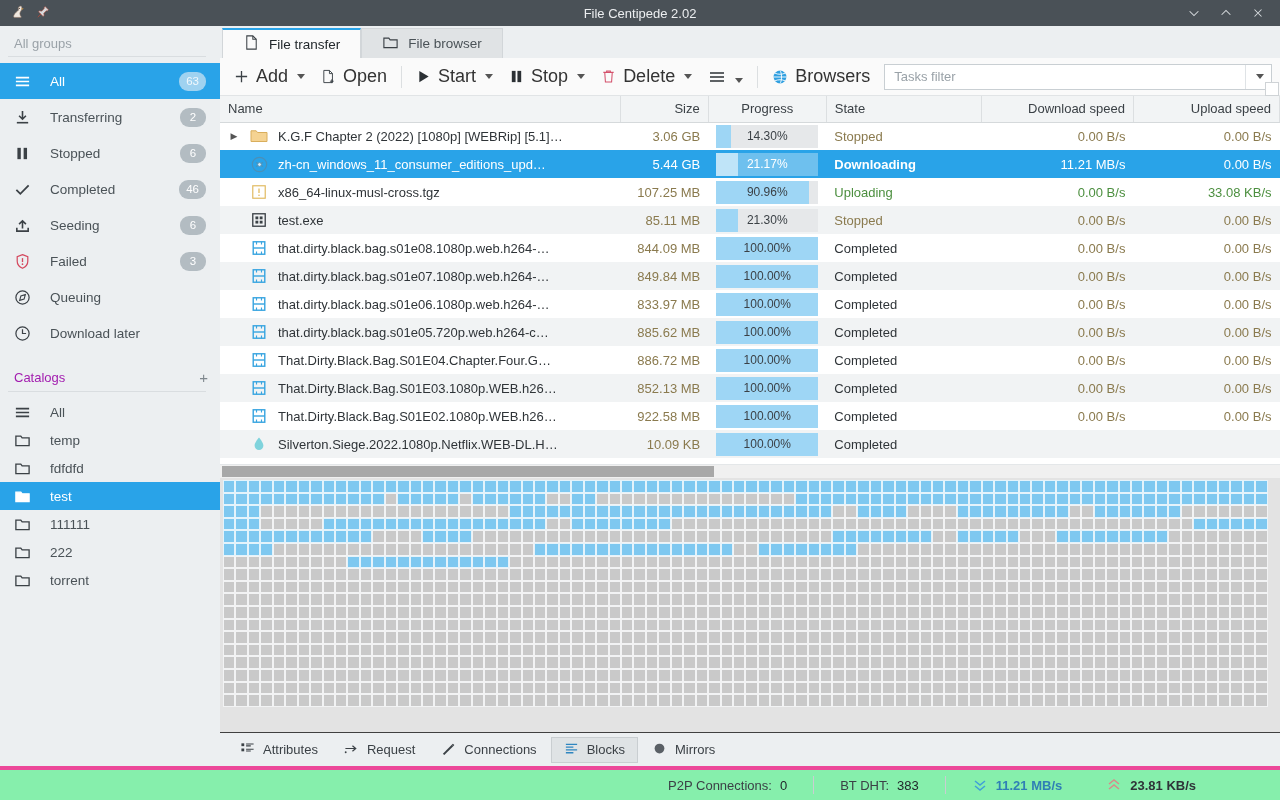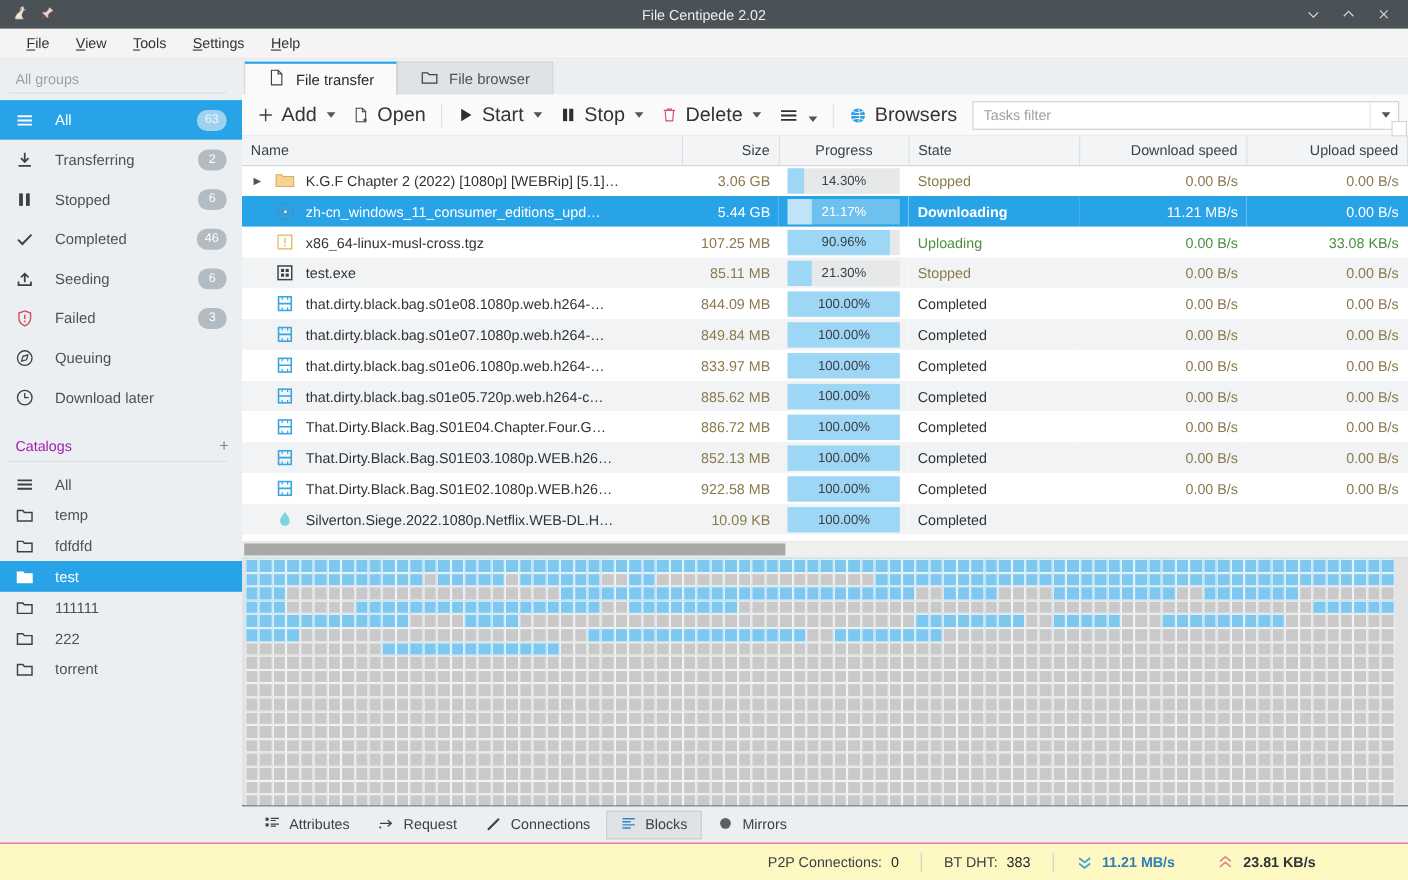--- a/index.html
+++ b/index.html
@@ -126,21 +126,21 @@
   .blockgrid { display:grid; grid-template-columns:repeat(84, 12.45px); grid-auto-rows:12.6px; gap:0px; }
   .blk { width:12.45px; height:12.6px; border:1px solid #f2f3f4; background:#c9c9c9; }
   .blk.on { background:#7ec8f0; border-color:#e4f3fb; }
 
   
   .btabs { height:34px; flex:0 0 34px; background:#eceff1; display:flex; align-items:center; padding-left:8px; gap:2px; border-top:1px solid #404040; }
   .btab { height:26px; display:flex; align-items:center; gap:8px; padding:0 12px; font-size:13px; color:#3b4146; }
   .btab.active { background:#dfe3e5; border:1px solid #c9ced1; }
 
   
-  .statusbar { height:34px; flex:0 0 34px; background:#fef9c3; display:flex; align-items:center; justify-content:flex-end; gap:2px; padding-right:66px; border-top:1px solid #ec4899; }
+  .statusbar { height:34px; flex:0 0 34px; background:#86efac; display:flex; align-items:center; justify-content:flex-end; gap:8px; padding-right:66px; border-top:4px solid #ec4899; }
   .st-item { display:flex; align-items:center; gap:8px; font-size:13px; color:#3b4146; padding:0 18px; }
   .st-div { width:1px; height:18px; background:#c9ced1; }
   .st-num { color:#22282c; }
   .dlspeed { color:#2f7fb5; font-weight:bold; }
   .ulspeed { color:#2f3438; font-weight:bold; }
 </style>
 </head>
 <body>
 
 <div id="app">
@@ -173,27 +173,20 @@
           </svg>
       </div>
       <div class="wbtn">
         <svg width="14" height="14" viewBox="0 0 16 16">
             <path d="M4 4l8 8M12 4l-8 8" fill="none" stroke="#d7dbde" stroke-width="1.2"></path>
           </svg>
       </div>
     </div>
   </div>
 
-  <div class="menubar" id="menubar">
-      <div class="menu-item"><u>F</u>ile</div>
-      <div class="menu-item"><u>V</u>iew</div>
-      <div class="menu-item"><u>T</u>ools</div>
-      <div class="menu-item"><u>S</u>ettings</div>
-      <div class="menu-item"><u>H</u>elp</div>
-    </div>
 
   <div class="workspace">
 
     <div class="sidebar">
       <div class="side-head">All groups</div>
       <div class="side-sep"></div>
       <div class="side-list" id="side-groups">
           <div class="side-row active">
             <span class="ic">
               <svg width="19" height="17" viewBox="0 0 18 18">

